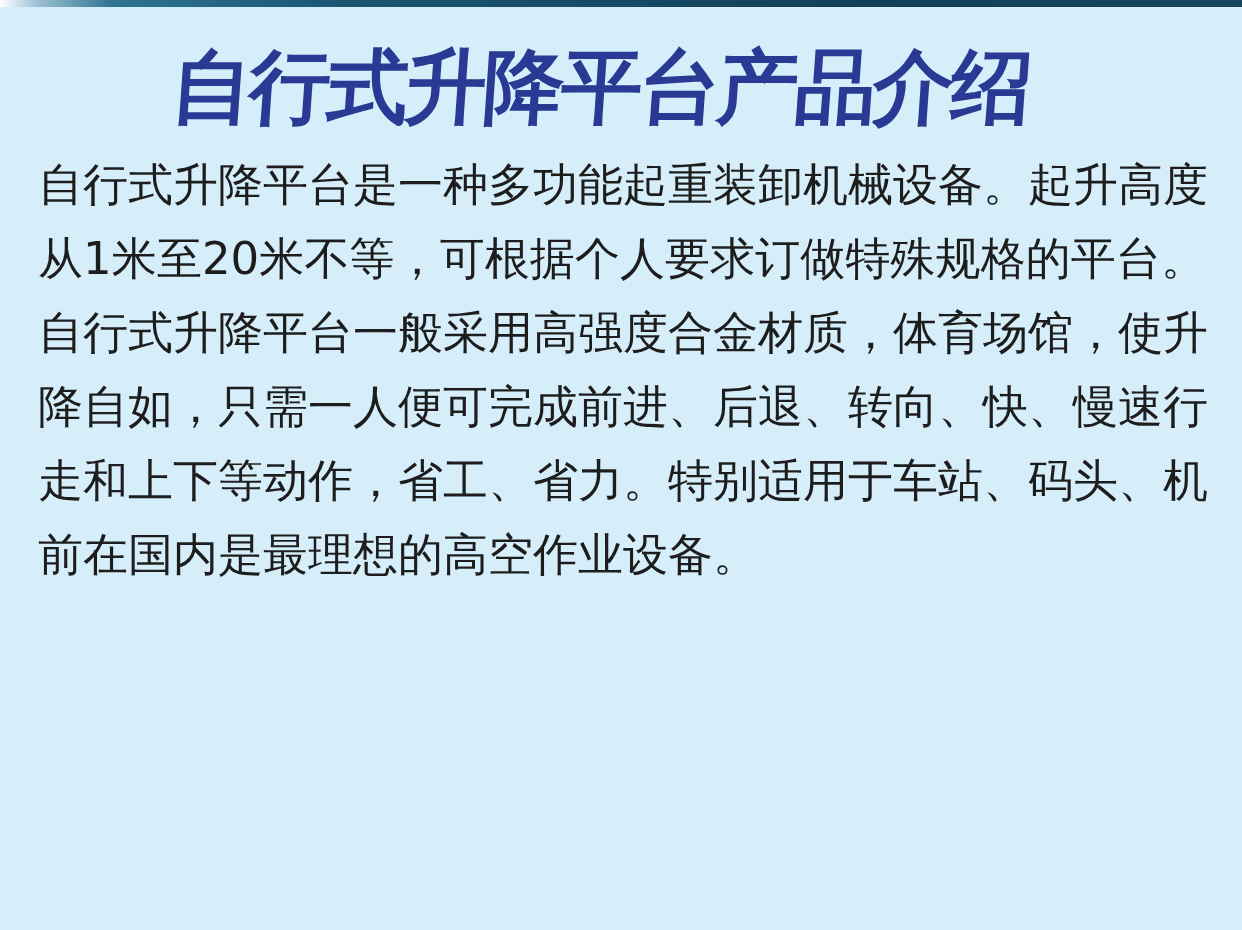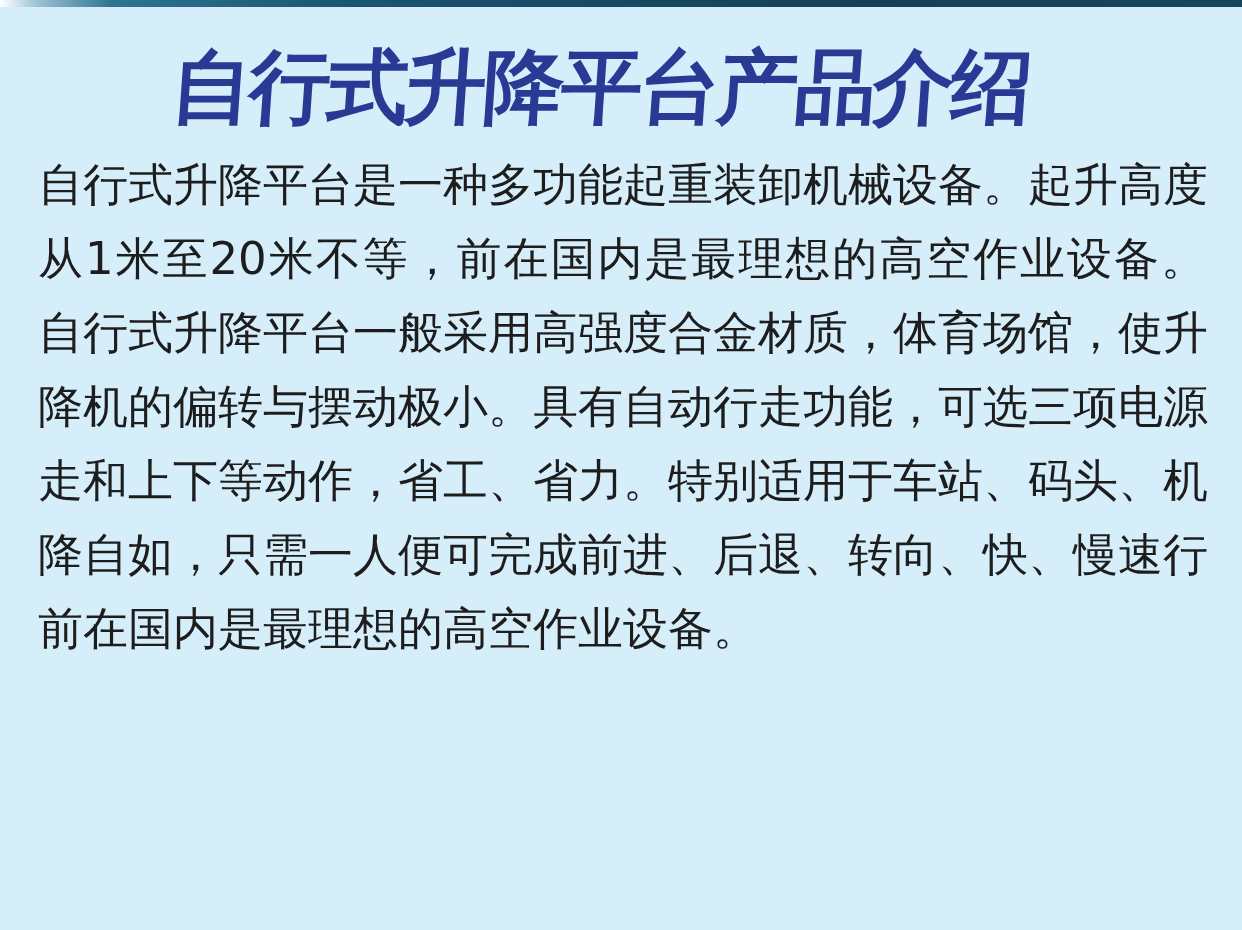--- a/index.html
+++ b/index.html
@@ -53,19 +53,18 @@
 </style>
 </head>
 <body>
 
 <div class="accent-bar"></div>
 
 <h1 class="page-title">自行式升降平台产品介绍</h1>
 
 <div class="body-text">
   <div class="body-line">自行式升降平台是一种多功能起重装卸机械设备。起升高度</div>
-  <div class="body-line">从1米至20米不等，前在国内是最理想的高空作业设备。</div>
+  <div class="body-line">从1米至20米不等，可根据个人要求订做特殊规格的平台。</div>
   <div class="body-line">自行式升降平台一般采用高强度合金材质，体育场馆，使升</div>
-  <div class="body-line">降机的偏转与摆动极小。具有自动行走功能，可选三项电源</div>
+  <div class="body-line">降自如，只需一人便可完成前进、后退、转向、快、慢速行</div>
   <div class="body-line">走和上下等动作，省工、省力。特别适用于车站、码头、机</div>
-  <div class="body-line">降自如，只需一人便可完成前进、后退、转向、快、慢速行</div>
   <div class="body-line last">前在国内是最理想的高空作业设备。</div>
 </div>
 
 </body></html>

